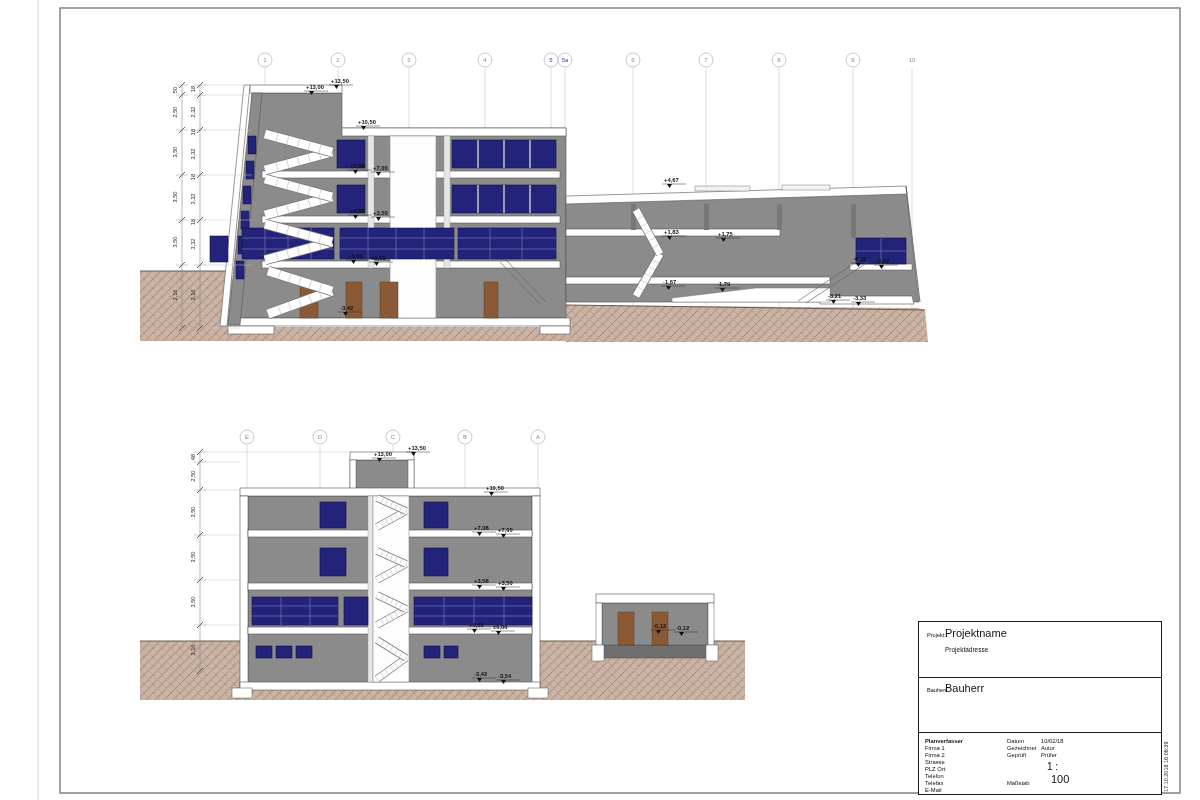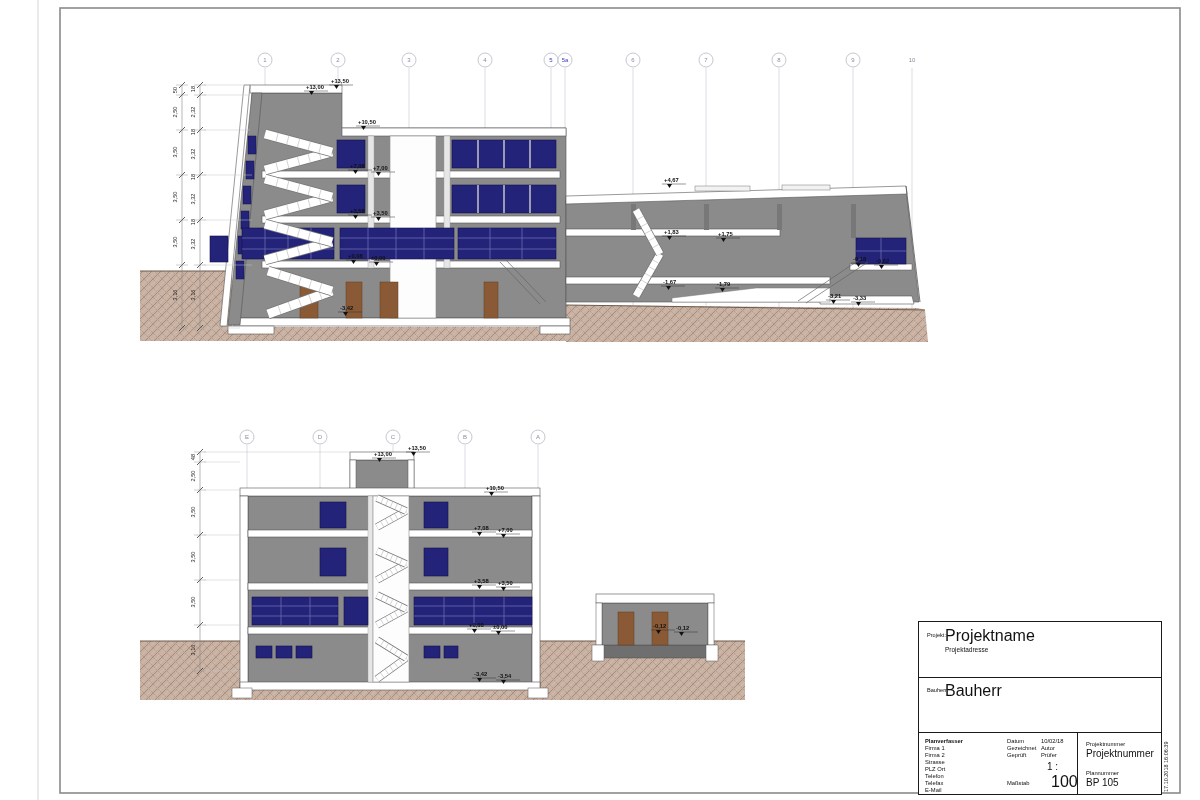--- a/index.html
+++ b/index.html
@@ -3,21 +3,21 @@
 <meta charset="utf-8">
 <style>
   html,body{margin:0;padding:0}
   body{width:1200px;height:800px;position:relative;background:#fff;overflow:hidden;
        font-family:"Liberation Sans",sans-serif;color:#111}
   svg{position:absolute;left:0;top:0}
   .tb{position:absolute;left:918px;top:621px;width:242px;height:172px;border:1.2px solid #1a1a1a;background:#fff}
   .tb .row{position:absolute;left:0;width:100%;box-sizing:border-box}
   .tb .r2,.tb .r3,.tb .r4{border-top:1px solid #1a1a1a}
   .lbl{position:absolute;font-size:5.6px;color:#111;white-space:nowrap}
-  .val{position:absolute;font-size:16px;color:#111;white-space:nowrap}
+  .val{position:absolute;font-size:11px;color:#111;white-space:nowrap}
   .val2{position:absolute;font-size:10px;color:#111;white-space:nowrap}
   .sm{position:absolute;font-size:6.5px;color:#111;white-space:nowrap}
   .tiny{position:absolute;font-size:5.8px;color:#111;white-space:nowrap;line-height:7px}
   .cellR{position:absolute;left:158px;top:0;width:84px;height:100%;border-left:1px solid #1a1a1a;box-sizing:border-box}
   .stamp{position:absolute;left:1163px;top:792px;transform:rotate(-90deg);transform-origin:0 0;
          font-size:5.5px;width:72px;color:#222;white-space:nowrap}
 </style>
 </head>
 <body>
 
@@ -597,22 +597,16 @@
     <span class="tiny" style="left:6px;top:54px">E-Mail</span>
     <span class="tiny" style="left:88px;top:5px">Datum</span>
     <span class="tiny" style="left:122px;top:5px">10/02/18</span>
     <span class="tiny" style="left:88px;top:12px">Gezeichnet</span>
     <span class="tiny" style="left:122px;top:12px">Autor</span>
     <span class="tiny" style="left:88px;top:19px">Geprüft</span>
     <span class="tiny" style="left:122px;top:19px">Prüfer</span>
     <span class="val2" style="left:128px;top:28px">1 :</span>
     <span class="tiny" style="left:88px;top:47px">Maßstab</span>
     <span class="val" style="left:132px;top:40px">100</span>
-    <div class="cellR">
-      <span class="tiny" style="left:8px;top:8px">Projektnummer</span>
-      <span class="val2" style="left:8px;top:15px">Projektnummer</span>
-      <span class="tiny" style="left:8px;top:37px">Plannummer</span>
-      <span class="val2" style="left:8px;top:44px">BP 105</span>
-    </div>
   </div>
 </div>
 
 <div class="stamp">17.10.2018 16:06:39</div>
 
 </body></html>

